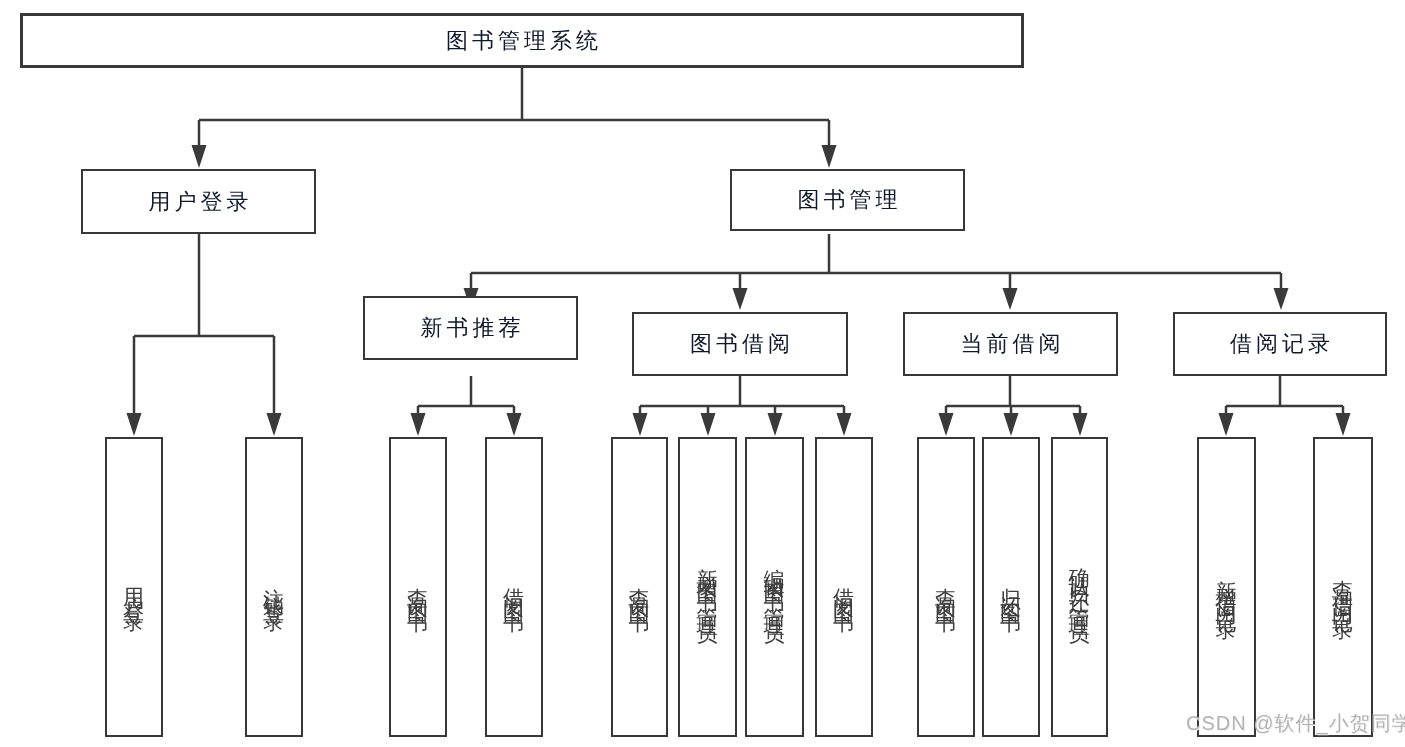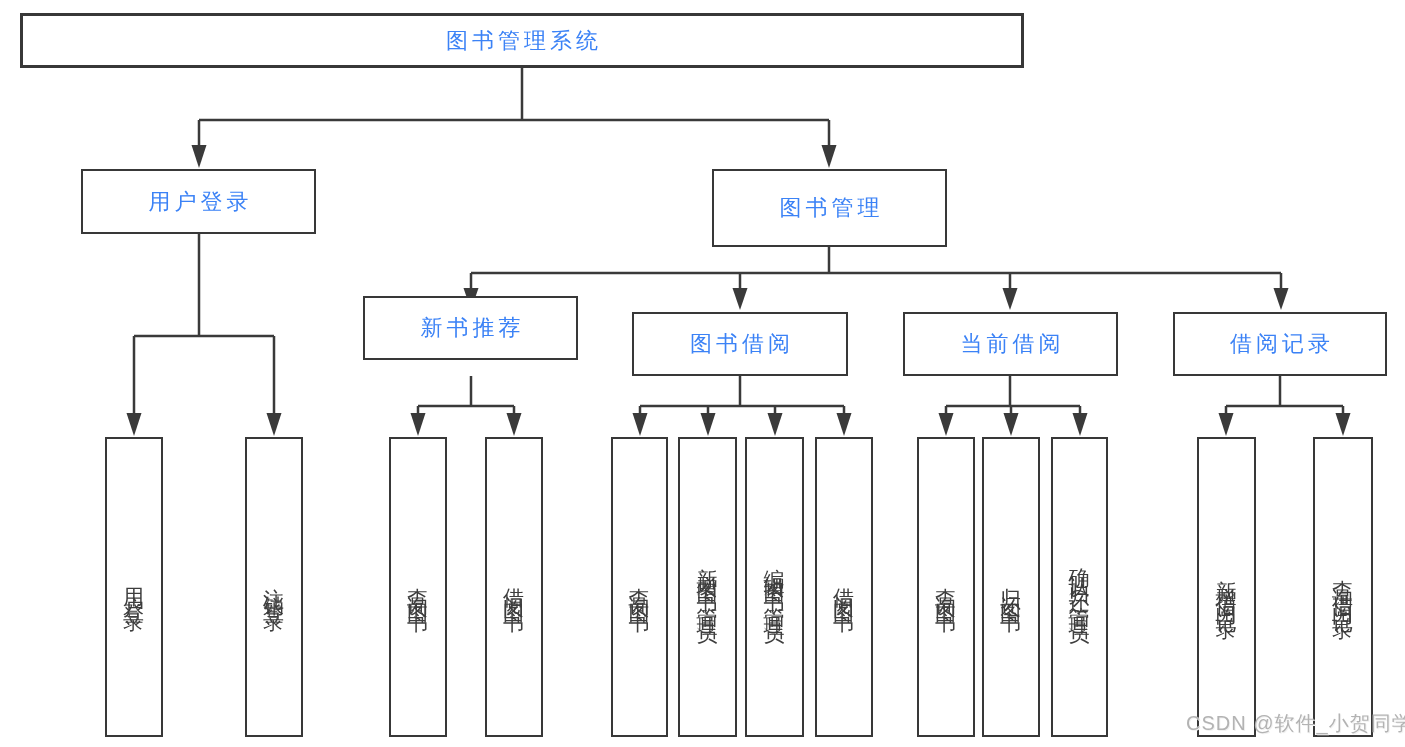--- a/index.html
+++ b/index.html
@@ -22,21 +22,21 @@
     pointer-events: none;
   }
   .hbox {
     position: absolute;
     box-sizing: border-box;
     border: 2px solid #383838;
     background: #ffffff;
     display: flex;
     align-items: center;
     justify-content: center;
-    color: #3b82f6;
+    color: #0f172a;
     font-size: 22px;
     letter-spacing: 4px;
     text-indent: 4px;
     white-space: nowrap;
   }
   .hbox.root {
     border-width: 3px;
   }
   .vbox {
     position: absolute;
@@ -117,21 +117,21 @@
       <path d="M1072.5 413 L1087.5 413 L1080 436 Z"></path>
 
       <path d="M1218.5 413 L1233.5 413 L1226 436 Z"></path>
       <path d="M1335.5 413 L1350.5 413 L1343 436 Z"></path>
     </g>
   </svg>
 
   <div class="hbox root" style="left:20px; top:13px; width:1004px; height:55px;">图书管理系统</div>
 
   <div class="hbox" style="left:81px; top:169px; width:235px; height:65px;">用户登录</div>
-  <div class="hbox" style="left:712px; top:169px; width:235px; height:78px;">图书管理</div>
+  <div class="hbox" style="left:730px; top:169px; width:235px; height:62px;">图书管理</div>
 
   <div class="hbox" style="left:363px; top:296px; width:215px; height:64px;">新书推荐</div>
   <div class="hbox" style="left:903px; top:312px; width:215px; height:64px;">当前借阅</div>
   <div class="hbox" style="left:632px; top:312px; width:216px; height:64px;">图书借阅</div>
   <div class="hbox" style="left:1173px; top:312px; width:214px; height:64px;">借阅记录</div>
 
   <div class="vbox" style="left:105px; width:58px;">
     <span>用户登录</span>
   </div>
   <div class="vbox" style="left:245px; width:58px;">

